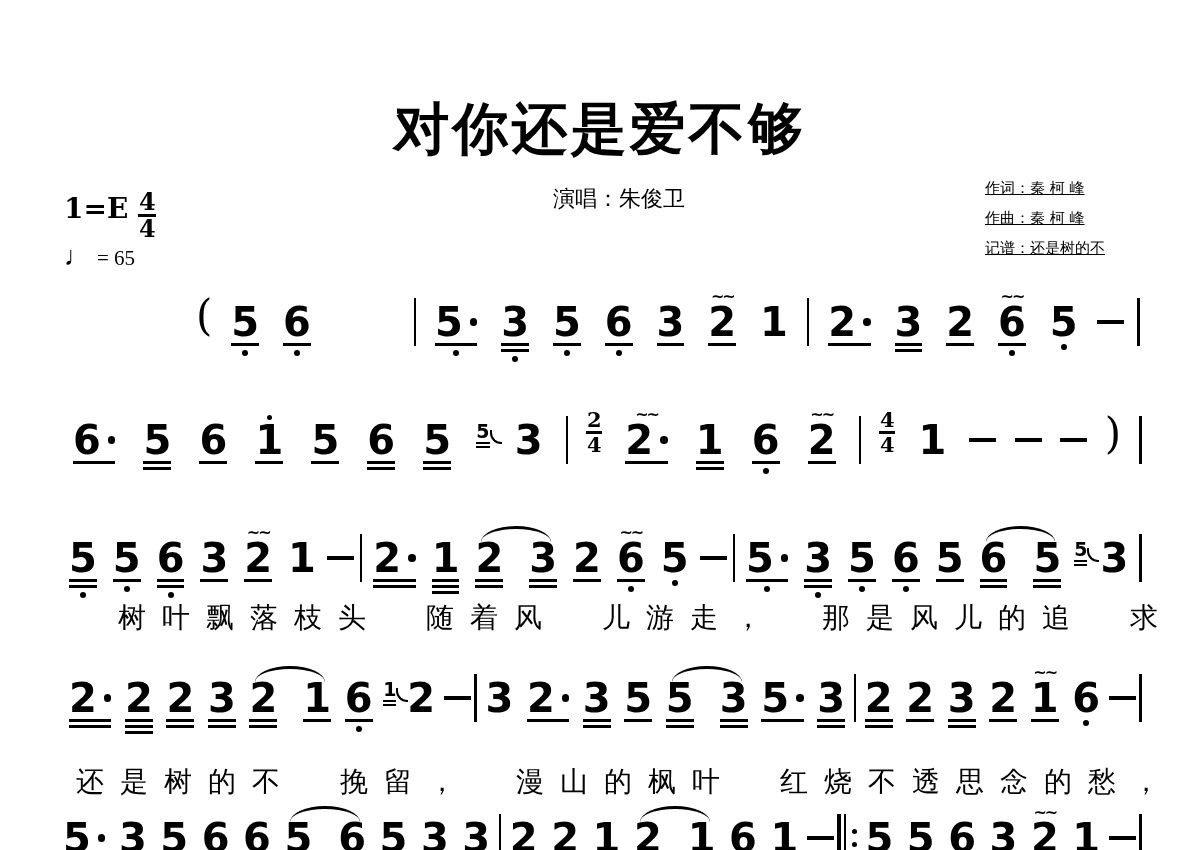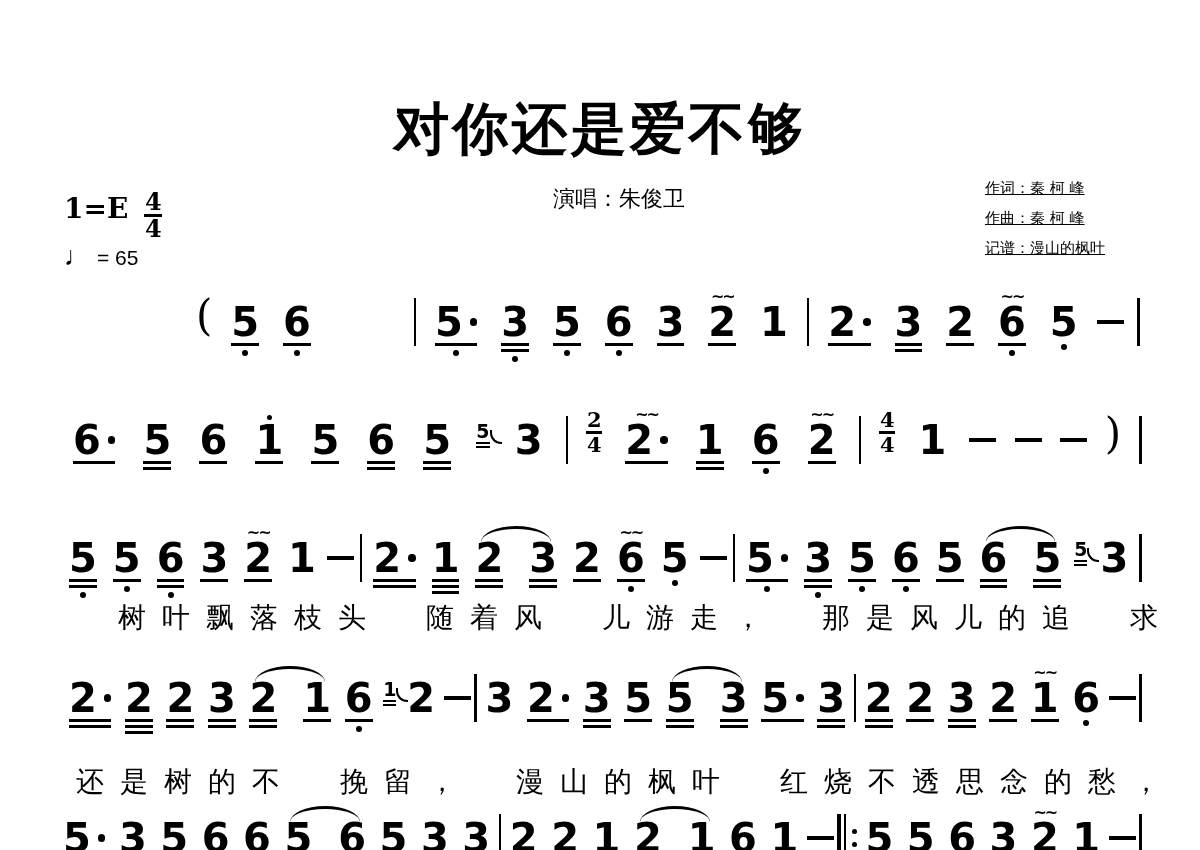--- a/index.html
+++ b/index.html
@@ -8,26 +8,26 @@
     background:#ffffff;color:#000;
     font-family:"DejaVu Sans","Liberation Sans",sans-serif;
   }
   .title{
     position:absolute;top:86px;left:0;right:0;margin:12px;text-align:center;
     font-family:"DejaVu Serif","Liberation Serif",serif;
     font-size:56px;font-weight:bold;letter-spacing:3px;line-height:60px;
   }
   .subtitle{position:absolute;top:184px;left:0;right:0;text-align:center;font-size:22px;padding-left:38px;}
   .credits{position:absolute;top:173px;left:985px;font-size:15px;line-height:30px;text-decoration:underline;}
-  .keyblock{position:absolute;top:194px;left:64px;display:flex;align-items:flex-start;gap:16px;}
+  .keyblock{position:absolute;top:194px;left:64px;display:flex;align-items:flex-start;gap:10px;}
   .keymain{font-family:"DejaVu Serif","Liberation Serif",serif;font-size:28px;font-weight:bold;line-height:30px;}
   .meter{display:flex;flex-direction:column;align-items:center;
     font-family:"DejaVu Serif","Liberation Serif",serif;font-weight:bold;font-size:24px;line-height:22px;margin-top:-3px;}
   .mbar{width:18px;height:3px;background:#000;margin:1px 0;}
-  .tempo{position:absolute;top:241px;left:64px;font-family:Liberation Sans, sans-serif;font-size:21px;}
+  .tempo{position:absolute;top:241px;left:64px;font-family:Liberation Serif, serif;font-size:21px;}
   .tempo .nq{font-size:27px;margin-right:6px;}
 
   
   .mline{position:absolute;display:flex;justify-content:space-between;align-items:flex-start;}
   #line-0{left:196px;top:290px;width:944px;}
   #line-1{left:68px;top:408px;width:1074px;}
   #line-2{left:64px;top:526px;width:1078px;}
   #line-3{left:64px;top:666px;width:1078px;}
   #line-4{left:58px;top:806px;width:1084px;}
 
@@ -69,21 +69,21 @@
 </head>
 <body>
 
 <div>
   <h1 class="title">对你还是爱不够</h1>
   <div class="subtitle">演唱：朱俊卫</div>
 
   <div class="credits">
     <div>作词：秦 柯 峰</div>
     <div>作曲：秦 柯 峰</div>
-    <div>记谱：漫山的枫叶</div>
+    <div>记谱：还是树的不</div>
   </div>
 
   <div class="keyblock">
     <span class="keymain">1=E</span>
     <span class="meter">
       <span>4</span>
       <i class="mbar"></i>
       <span>4</span>
     </span>
   </div>

